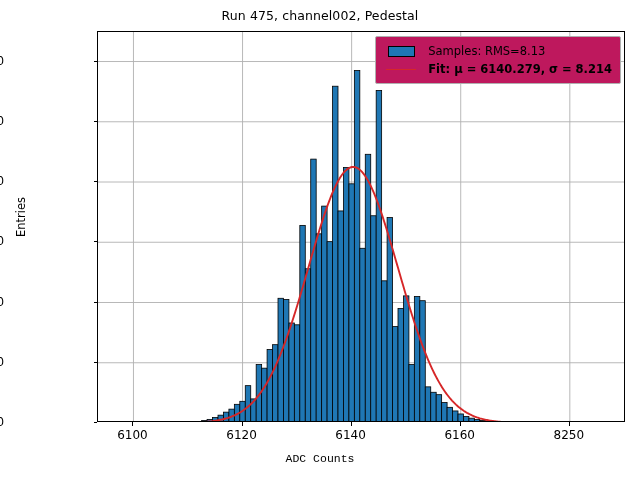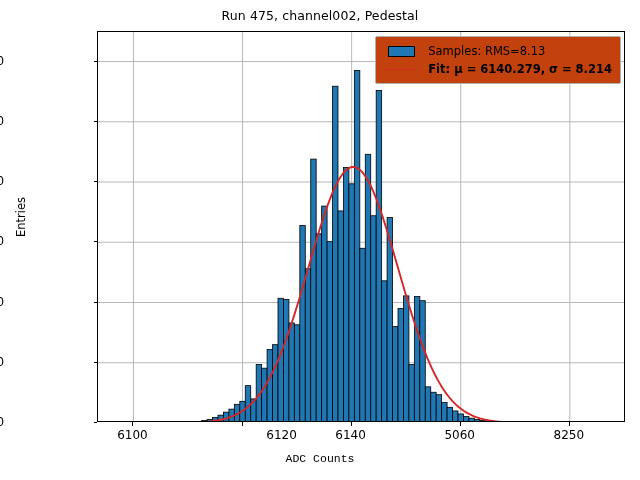--- a/index.html
+++ b/index.html
@@ -49,21 +49,21 @@
     transform:rotate(-90deg);
   }
   #xlabel{
     position:absolute;left:0;top:452px;width:640px;
     text-align:center;font-size:11.5px;color:#000;font-family:Liberation Mono, monospace;
   }
 
   
   #legend{
     position:absolute;right:19px;top:36px;
-    background:#c2410c;border:0.9px solid #b0b0b0;
+    background:#be185d;border:0.9px solid #b0b0b0;
     border-radius:2px;
     padding:5px 8px 5px 7px;
     font-size:11.5px;color:#000;
   }
   .legend-row{display:flex;align-items:center;height:18px;}
   .legend-key{width:36px;display:flex;align-items:center;justify-content:center;margin-right:9px;}
   .swatch-patch{width:27px;height:11px;background:#1f77b4;border:1px solid #000;box-sizing:border-box;}
   .swatch-line{width:30px;height:0;border-top:1.7px solid #d62728;}
   .legend-label{white-space:nowrap;}
   .legend-label.ital{font-style:normal;font-weight:bold;}
@@ -82,23 +82,23 @@
       <div class="ytick" style="top: 422px;">0</div>
       <div class="ytick" style="top: 361.753px;">100000</div>
       <div class="ytick" style="top: 301.507px;">200000</div>
       <div class="ytick" style="top: 241.26px;">300000</div>
       <div class="ytick" style="top: 181.014px;">400000</div>
       <div class="ytick" style="top: 120.767px;">500000</div>
       <div class="ytick" style="top: 60.5208px;">600000</div>
     </div>
   <div id="xtick-labels">
       <div class="xtick" style="left: 132.455px;">6100</div>
-      <div class="xtick" style="left: 241.545px; margin-left: 40px;">6120</div>
+      <div class="xtick" style="left: 241.545px;">6120</div>
       <div class="xtick" style="left: 350.636px;">6140</div>
-      <div class="xtick" style="left: 459.727px;">5060</div>
+      <div class="xtick" style="left: 459.727px;">6160</div>
       <div class="xtick" style="left: 568.818px;">8250</div>
     </div>
 
   <div id="axes">
     <div id="plot-surface">
       <svg class="layer" id="grid-layer" viewBox="0 0 528 391" preserveAspectRatio="none">
           <line x1="0" y1="330.75346687211095" x2="528" y2="330.75346687211095" stroke="#b0b0b0" stroke-width="0.9"></line>
           <line x1="0" y1="270.5069337442219" x2="528" y2="270.5069337442219" stroke="#b0b0b0" stroke-width="0.9"></line>
           <line x1="0" y1="210.26040061633282" x2="528" y2="210.26040061633282" stroke="#b0b0b0" stroke-width="0.9"></line>
           <line x1="0" y1="150.01386748844376" x2="528" y2="150.01386748844376" stroke="#b0b0b0" stroke-width="0.9"></line>

